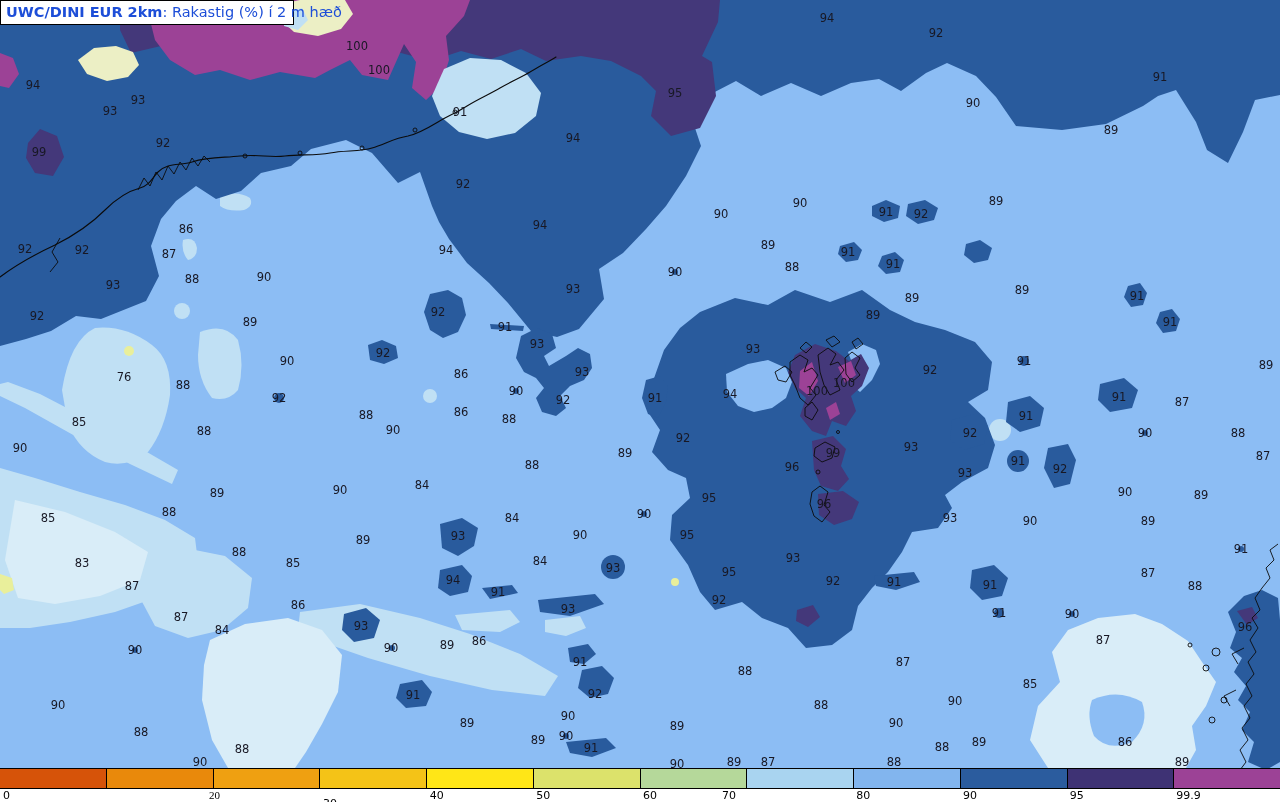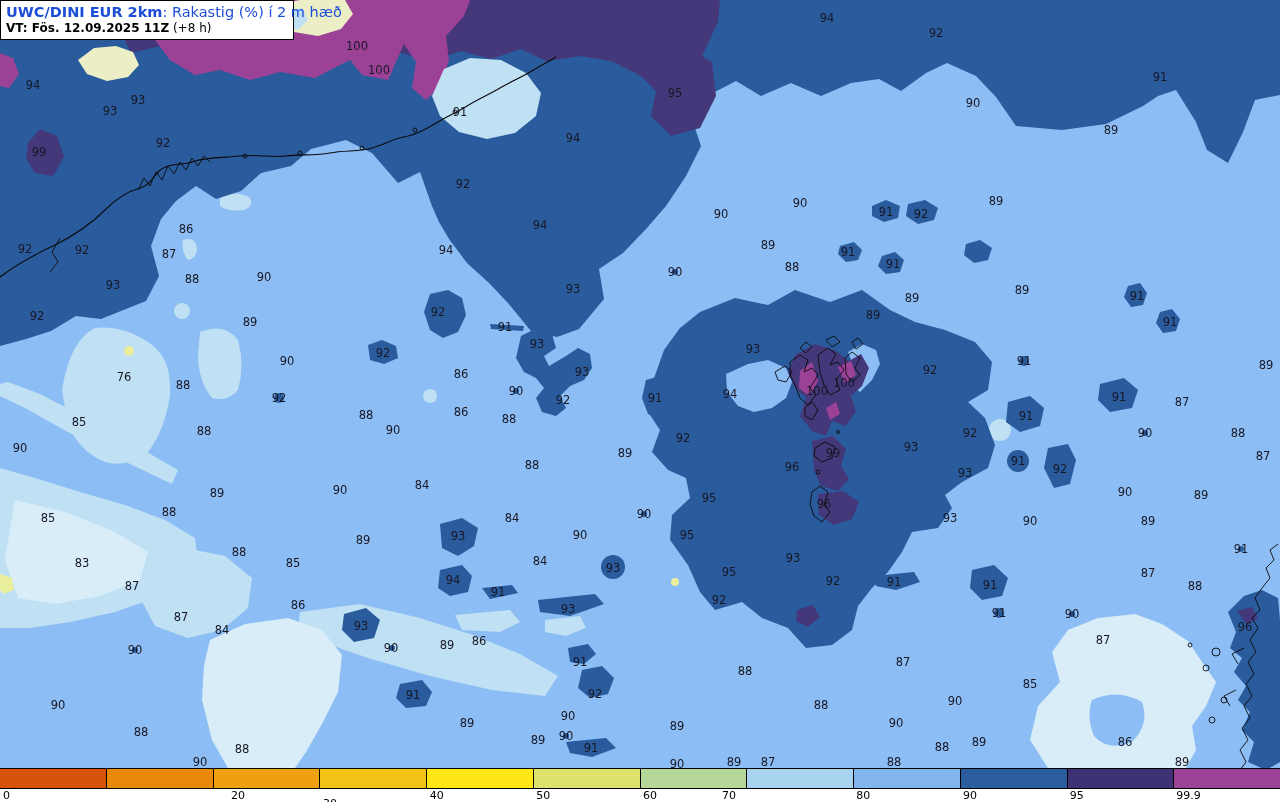--- a/index.html
+++ b/index.html
@@ -372,42 +372,41 @@
           <text x="1182" y="762">89</text>
           <text x="734" y="762">89</text>
           <text x="768" y="762">87</text>
           <text x="894" y="762">88</text>
         </g>
     </svg>
   </div>
 
   <div class="titlebox">
     <div class="t1"><span class="b">UWC/DINI EUR 2km</span><span>: Rakastig (%) í 2 m hæð</span></div>
-    <div class="t3"><span class="b">VT: Fös. 12.09.2025 11Z</span><span> (+8 h)</span></div>
   </div>
 
   <div class="colorbar">
     <div class="cb-swatches" id="cb-swatches">
         <div class="cb-seg" style="background: rgb(214, 83, 9);"></div>
         <div class="cb-seg" style="background: rgb(233, 137, 11);"></div>
         <div class="cb-seg" style="background: rgb(239, 160, 17);"></div>
         <div class="cb-seg" style="background: rgb(244, 195, 23);"></div>
         <div class="cb-seg" style="background: rgb(255, 230, 23);"></div>
         <div class="cb-seg" style="background: rgb(220, 226, 107);"></div>
         <div class="cb-seg" style="background: rgb(181, 216, 154);"></div>
         <div class="cb-seg" style="background: rgb(169, 212, 240);"></div>
         <div class="cb-seg" style="background: rgb(130, 181, 238);"></div>
         <div class="cb-seg" style="background: rgb(43, 92, 158);"></div>
         <div class="cb-seg" style="background: rgb(62, 50, 116);"></div>
         <div class="cb-seg" style="background: rgb(156, 66, 150);"></div>
       </div>
     <div class="cb-ticks" id="cb-ticks">
         <span class="cb-tick" style="left: 3px;">0</span>
         <span class="cb-tick" style="left: 118px; margin-top: 31px;">10</span>
-        <span class="cb-tick" style="left: 231px;">20</span>
+        <span class="cb-tick" style="left: 209px; font-family: Liberation Serif, serif;">20</span>
         <span class="cb-tick" style="left: 323px; margin-top: 8px;">30</span>
         <span class="cb-tick" style="left: 429.667px;">40</span>
         <span class="cb-tick" style="left: 536.333px;">50</span>
         <span class="cb-tick" style="left: 643px;">60</span>
         <span class="cb-tick" style="left: 722px;">70</span>
         <span class="cb-tick" style="left: 856.333px;">80</span>
         <span class="cb-tick" style="left: 963px;">90</span>
         <span class="cb-tick" style="left: 1069.67px;">95</span>
         <span class="cb-tick" style="left: 1176.33px;">99.9</span>
       </div>

